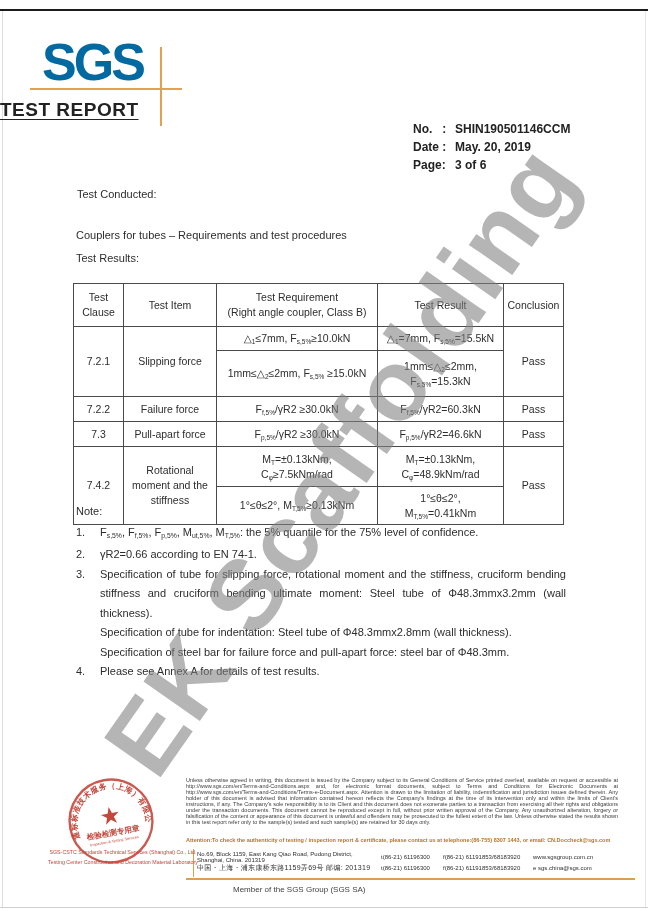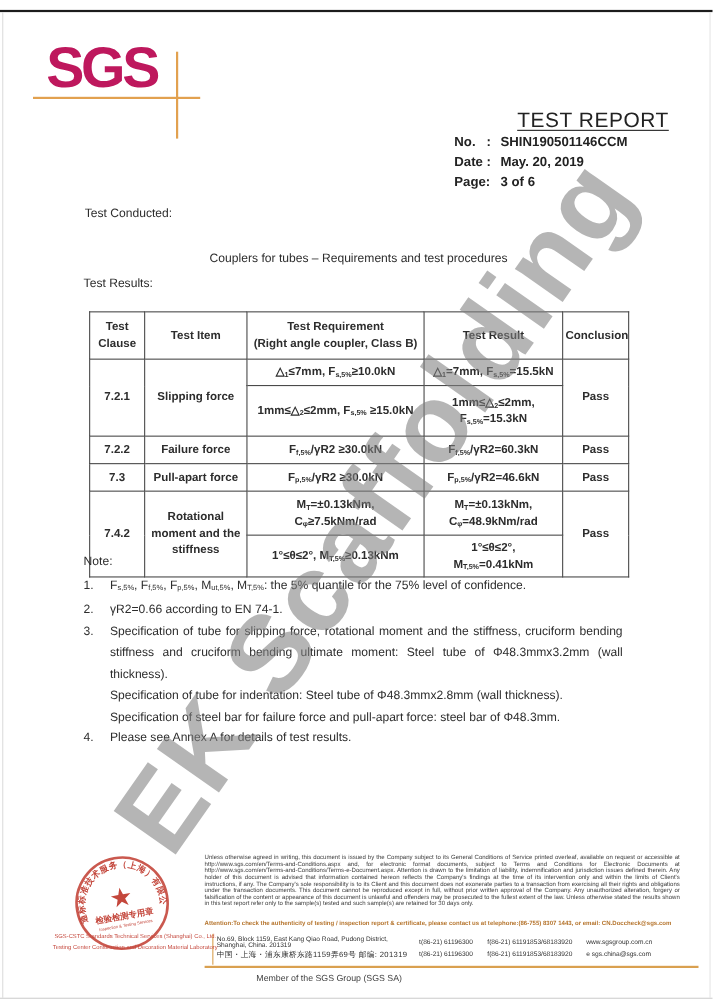--- a/index.html
+++ b/index.html
@@ -9,39 +9,39 @@
   }
   .abs { position:absolute; }
 
   
   .edge-top    { left:0; top:9px;  width:648px; height:2px; background:#1c1c1c; }
   .edge-left   { left:2px; top:11px; width:1px; height:896px; background:#dcdcdc; }
   .edge-right  { left:645px; top:11px; width:1px; height:896px; background:#e6e6e6; }
   .edge-bottom { left:0; top:907px; width:648px; height:1px; background:#cfcfcf; }
 
   
-  .logo-text  { left:42px; top:36px; font-size:52px; font-weight:bold; color:#be185d; letter-spacing:-3px; line-height:1; }
+  .logo-text  { left:42px; top:36px; font-size:52px; font-weight:bold; color:#0369a1; letter-spacing:-3px; line-height:1; }
   .logo-hline { left:30px; top:88px; width:152px; height:2px; background:#e2a14f; }
   .logo-vline { left:160px; top:47px; width:2px; height:79px; background:#e2a14f; }
 
   
-  .title { left:0; top:99px; width:608px; text-align:right; font-size:19px; font-weight:normal;
+  .title { left:0; top:99px; width:608px; text-align:left; font-size:19px; font-weight:bold;
            letter-spacing:0.5px; text-decoration:underline; text-underline-offset:3px; color:#222; }
   .meta  { left:413px; top:120px; font-size:12px; font-weight:bold; line-height:18px; color:#222; }
   .meta .mlbl { display:inline-block; width:42px; white-space:pre; }
 
   
-  .bodytext { font-size:11px; color:#2d2d2d;text-align:center; }
+  .bodytext { font-size:11px; color:#2d2d2d; }
   .conducted-heading { left:77px; top:188px; }
   .conducted-l1 { left:76px; top:210px; width:500px; }
   .conducted-l2 { left:76px; top:229px; width:500px; }
   .results-heading { left:76px; top:252px; }
 
   
-  .results-table { position:absolute; left:81px; top:283px; width:490px; border-collapse:collapse; table-layout:fixed;font-weight:bold; }
+  .results-table { position:absolute; left:73px; top:283px; width:490px; border-collapse:collapse; table-layout:fixed; }
   .results-table td { border:1px solid #4a4a4a; font-size:10.5px; text-align:center; vertical-align:middle;
                       padding:1px 2px; line-height:1.42; color:#2d2d2d; }
   .rh  td { height:40px; }
   .r1a td { height:21px; }
   .r1b td { height:43px; }
   .r2  td { height:22px; }
   .r3  td { height:22px; }
   .r4a td { height:37px; }
   .r4b td { height:35px; }
   sub { font-size:0.62em; vertical-align:-0.25em; }

